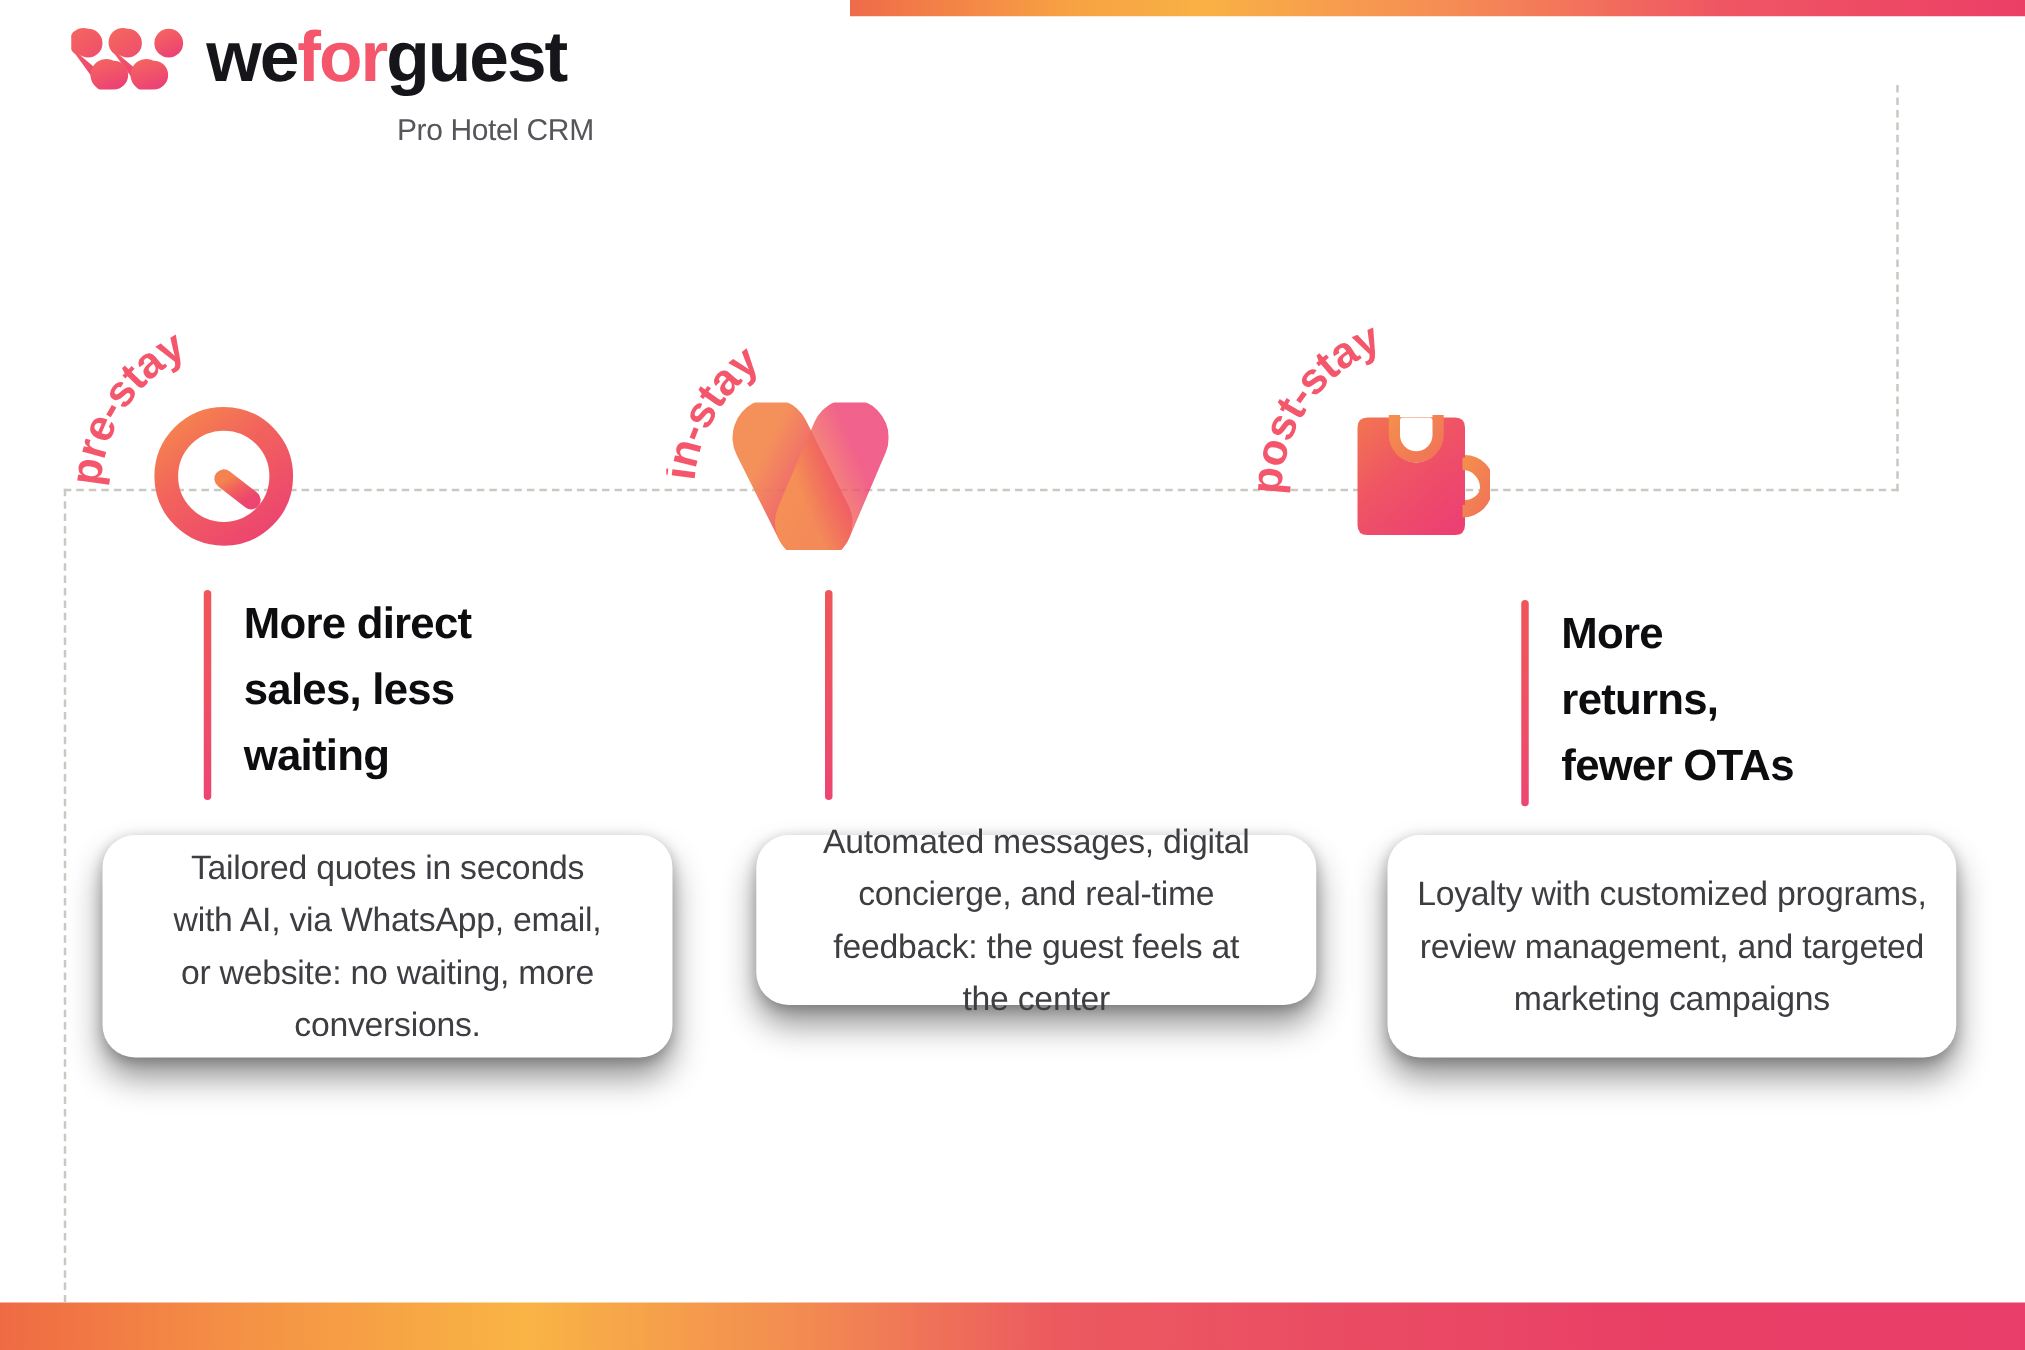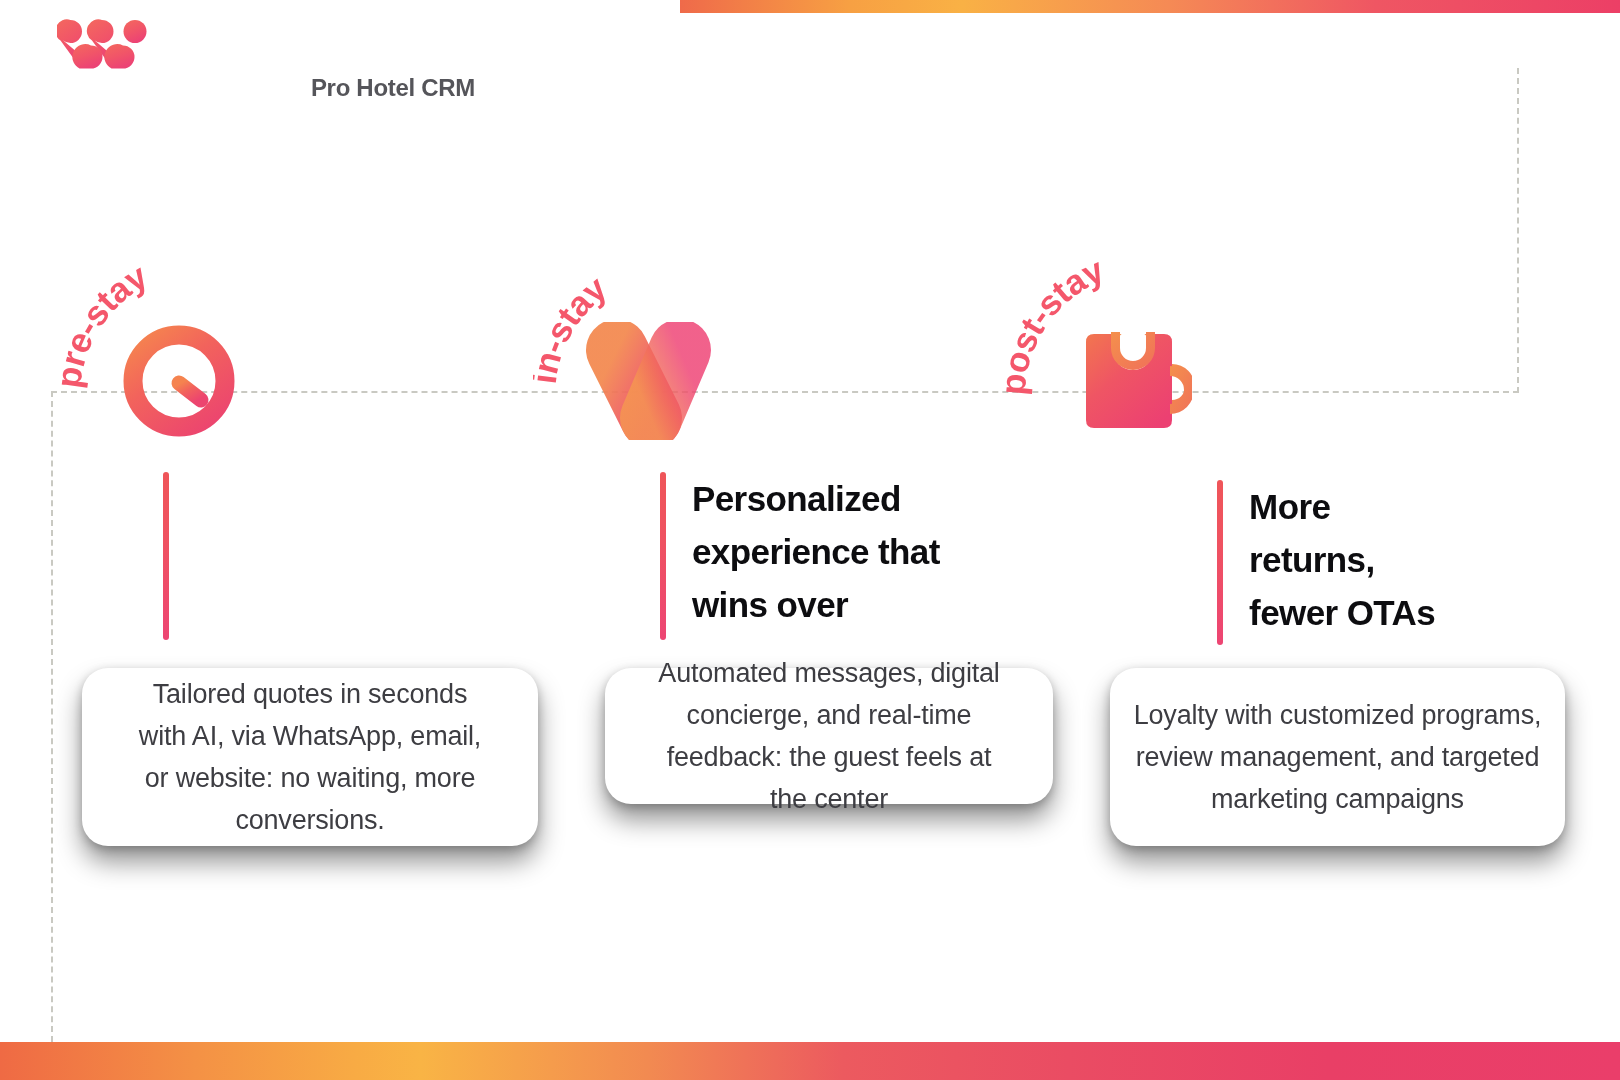--- a/index.html
+++ b/index.html
@@ -95,24 +95,24 @@
   .logo-word {
     font-size: 57px;
     font-weight: 700;
     letter-spacing: -1.6px;
     line-height: 1;
     color: #16161a;
     white-space: nowrap;
   }
   .logo-word .accent { color: #f4576b; }
   .logo-tag {
-    margin-top: 4px;
+    margin-top: 16px;
     text-align: right;
     font-size: 24px;
-    font-weight: 700;
+    font-weight: 400;
     color: #55555a;
     letter-spacing: -0.3px;
     padding-right: 12px;
   }
 
   
   .col { position: absolute; top: 0; }
   .col-1 { left: 0; }
   .col-2 { left: 475px; }
   .col-3 { left: 955px; }
@@ -203,20 +203,21 @@
         <path d="M13.5 2 A11.5 11.5 0 1 1 13.5 25 A11.5 11.5 0 0 1 6.0 22.2 L24.5 38 Q29.5 42 26.5 45 Q23.5 48 19.5 44.5 L3.5 22.5 A11.5 11.5 0 0 1 13.5 2 Z" fill="url(#lgmark)"></path>
 
         <path d="M45.0 2 A11.5 11.5 0 1 1 45.0 25 A11.5 11.5 0 0 1 37.5 22.2 L56.0 38 Q61.0 42 58.0 45 Q55.0 48 51.0 44.5 L35.0 22.5 A11.5 11.5 0 0 1 45.0 2 Z" fill="url(#lgmark)"></path>
 
         <circle cx="78" cy="13.5" r="11.5" fill="url(#lgmark)"></circle>
 
         <path d="M34.0 27.5 A11.5 11.5 0 1 1 34.0 50.5 L22.5 50.5 A11.5 11.5 0 0 1 34.0 27.5 Z" fill="url(#lgmark)"></path>
 
         <path d="M66.0 27.5 A11.5 11.5 0 1 1 66.0 50.5 L54.5 50.5 A11.5 11.5 0 0 1 66.0 27.5 Z" fill="url(#lgmark)"></path>
       </svg>
+      <div class="logo-word"><span>we</span><span class="accent">for</span><span>guest</span></div>
     </div>
     <div class="logo-tag">Pro Hotel CRM</div>
   </div>
 
   <div class="col col-1">
 
     <svg class="stage-label" style="left:58px; top:248px;" viewBox="0 0 260 170">
       <defs>
           <path id="arc1" d="M 22 150 A 125 125 0 0 1 168 25" fill="none"></path>
         </defs>
@@ -233,20 +234,23 @@
           </linearGradient>
         </defs>
         <circle cx="56" cy="56" r="46" fill="none" stroke="url(#gclock)" stroke-width="19"></circle>
         <path d="M56 28 L56 58" stroke="url(#gclock)" stroke-width="15" stroke-linecap="round" fill="none"></path>
         <path d="M56 58 L78 75" stroke="url(#gclock)" stroke-width="15" stroke-linecap="round" fill="none"></path>
       </svg>
     </div>
 
     <div class="headline" style="left:163px; top:472px; width:300px; height:168px;">
       <div class="headline-bar"></div>
+      <div class="headline-text">More direct
+sales, less
+waiting</div>
     </div>
 
     <div class="card" style="left:82px; top:668px; width:456px; height:178px; padding:0 46px;">
       <div class="card-text">Tailored quotes in seconds with AI, via WhatsApp, email, or website: no waiting, more conversions.</div>
     </div>
   </div>
 
   <div class="col col-2">
 
     <svg class="stage-label" style="left:58px; top:248px;" viewBox="0 0 260 170">
@@ -272,23 +276,20 @@
         </defs>
         <g>
           <path d="M32 28 L66 96" stroke="url(#gheartA)" stroke-width="62" stroke-linecap="round" fill="none" opacity="0.93"></path>
           <path d="M95 28 L66 96" stroke="url(#gheartB)" stroke-width="62" stroke-linecap="round" fill="none" opacity="0.82"></path>
         </g>
       </svg>
     </div>
 
     <div class="headline" style="left:185px; top:472px; width:330px; height:168px;">
       <div class="headline-bar"></div>
-      <div class="headline-text">Personalized
-experience that
-wins over</div>
     </div>
 
     <div class="card" style="left:130px; top:668px; width:448px; height:136px; padding:0 44px;">
       <div class="card-text">Automated messages, digital concierge, and real-time feedback: the guest feels at the center</div>
     </div>
   </div>
 
   <div class="col col-3">
 
     <svg class="stage-label" style="left:48px; top:248px;" viewBox="0 0 260 170">

